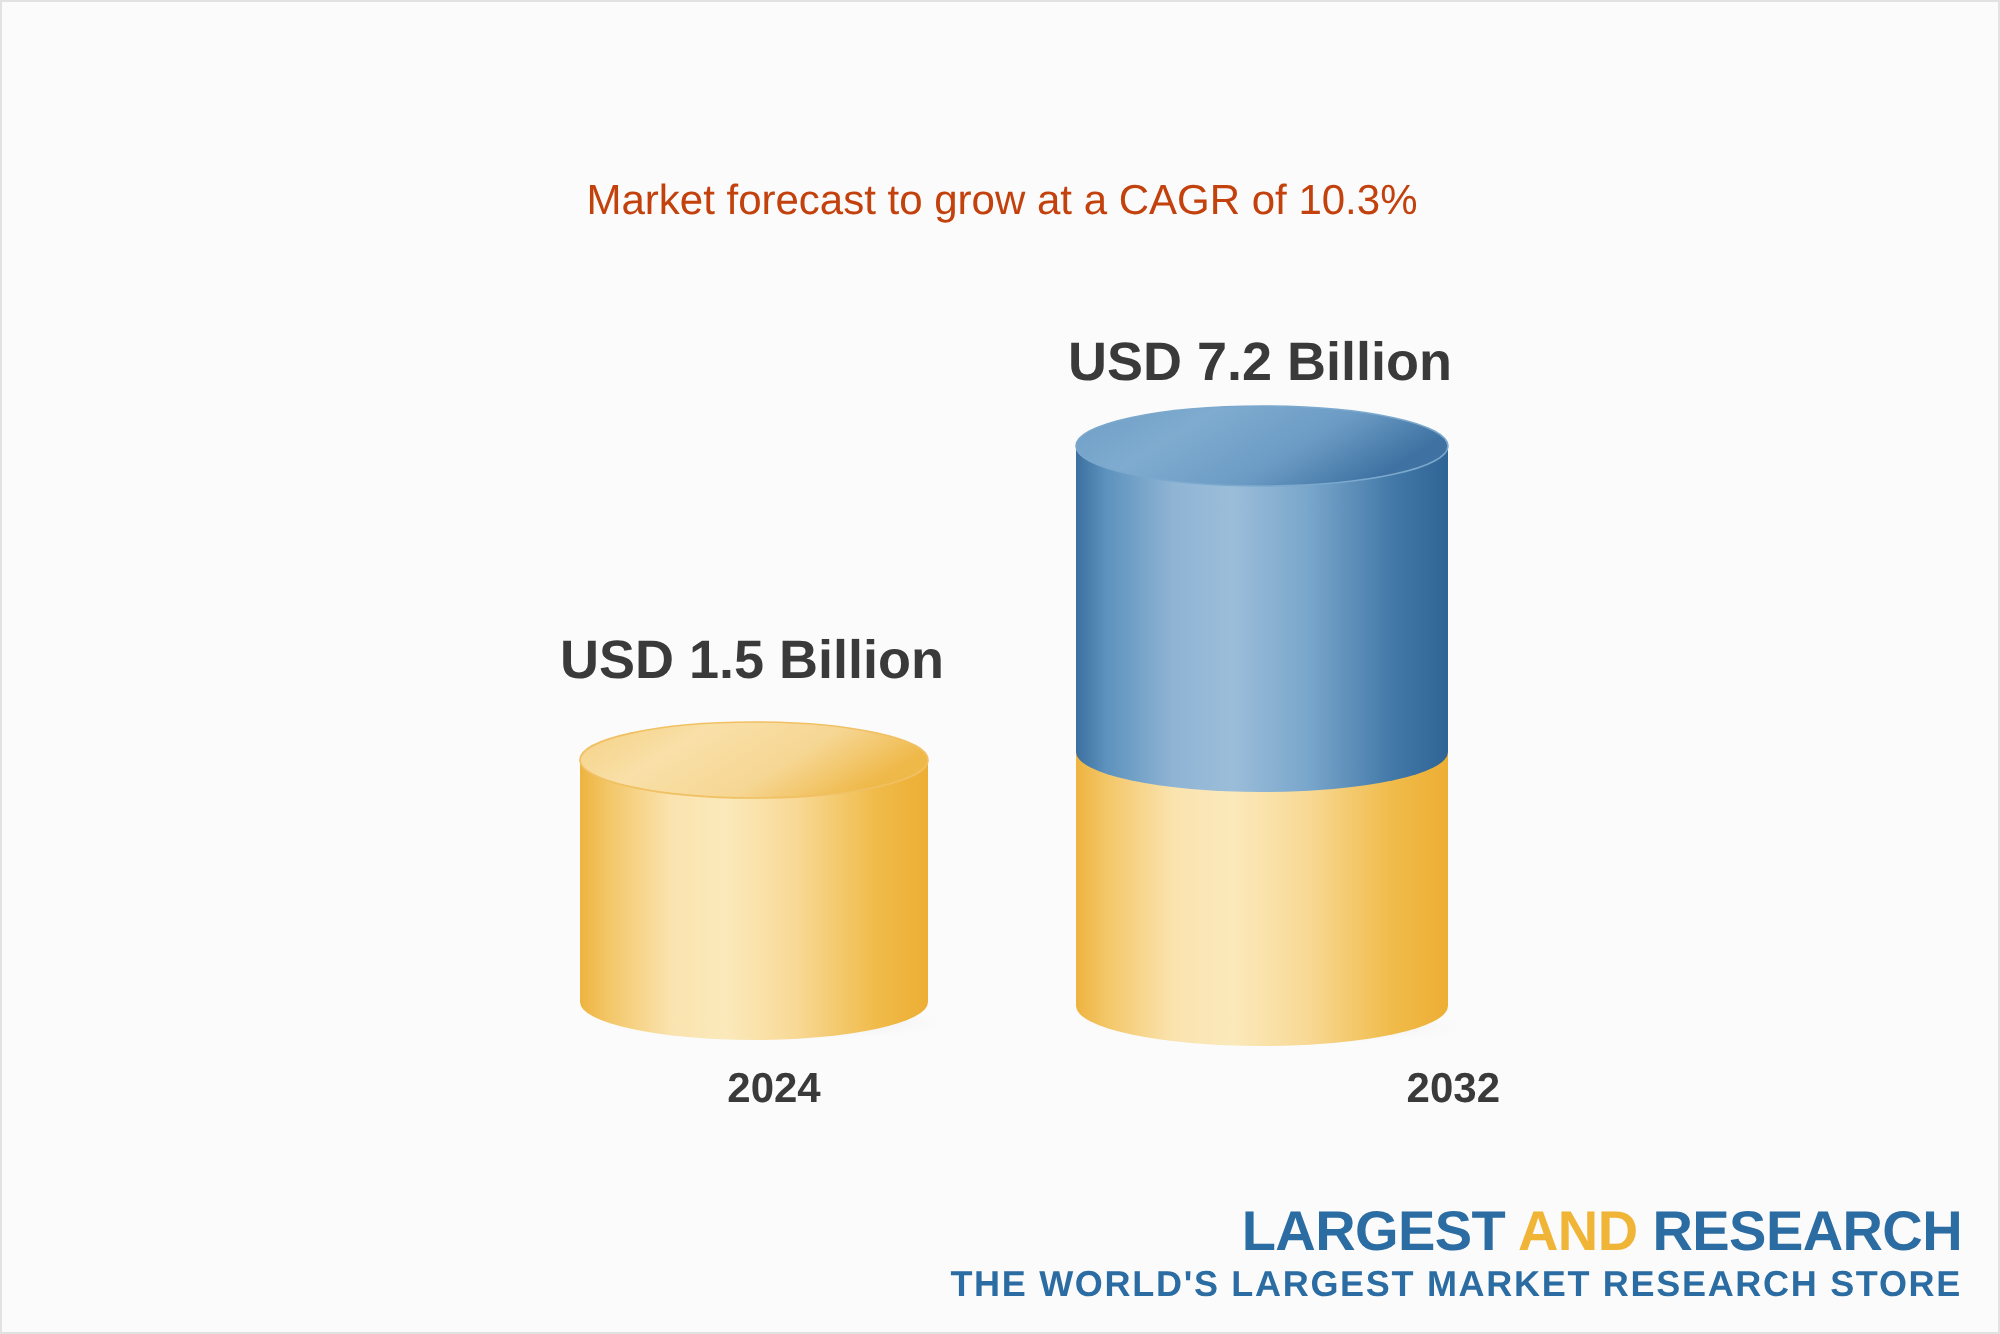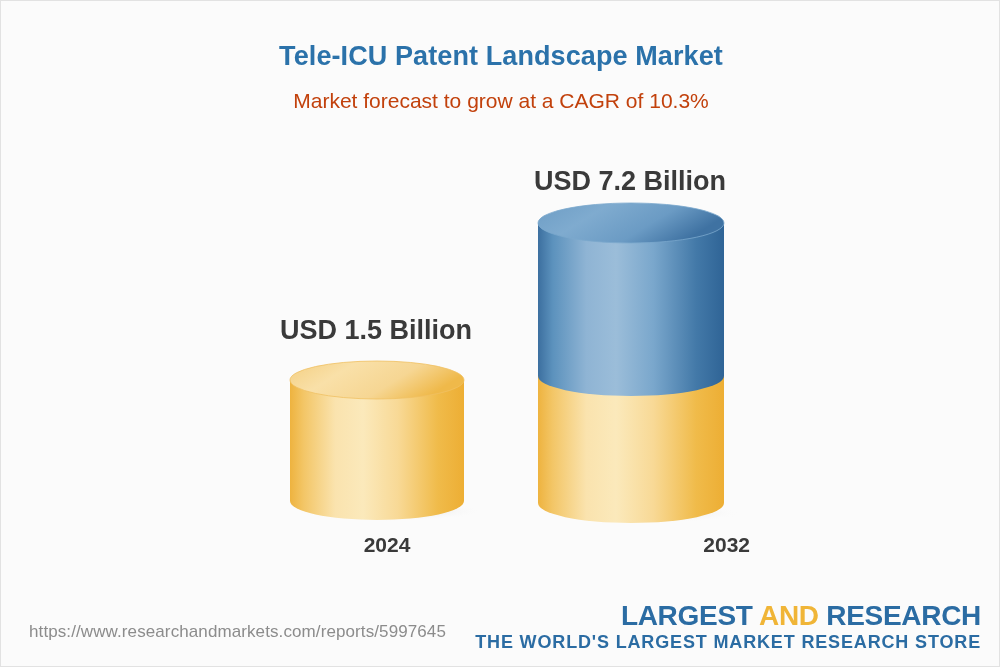--- a/index.html
+++ b/index.html
@@ -111,21 +111,20 @@
     white-space: nowrap;
     margin-top: 2px;
     text-align: center;
   }
 </style>
 </head>
 <body>
 
 <div class="canvas">
 
-  <div class="chart-title">Tele-ICU Patent Landscape Market</div>
   <div class="chart-subtitle">Market forecast to grow at a CAGR of 10.3%</div>
 
   <div class="plot">
 
     <div class="bar-group">
 
       <div class="value-label" style="left:255px; top:314px; width:240px;">USD 1.5 Billion</div>
 
       <svg class="cyl-svg" style="left:288px; top:360px;" width="176" height="158" viewBox="0 0 176 158">
         <defs>
@@ -207,20 +206,19 @@
 
         <ellipse cx="94" cy="20" rx="93" ry="20" fill="url(#bTop)"></ellipse>
         <ellipse cx="94" cy="20" rx="93" ry="20" fill="none" stroke="#7ba8cd" stroke-width="0.8"></ellipse>
       </svg>
 
       <div class="cat-label" style="left:509px; top:532px; width:240px;text-align:right;">2032</div>
     </div>
 
   </div>
 
-  <a class="footer-url" href="#" style="text-decoration:none;">https://www.researchandmarkets.com/reports/5997645</a>
 
   <div class="logo">
     <div class="logo-main"><span class="logo-blue">LARGEST</span> <span class="logo-gold">AND</span> <span class="logo-blue">RESEARCH</span></div>
     <div class="logo-tag">THE WORLD'S LARGEST MARKET RESEARCH STORE</div>
   </div>
 
 </div>
 
 </body></html>

